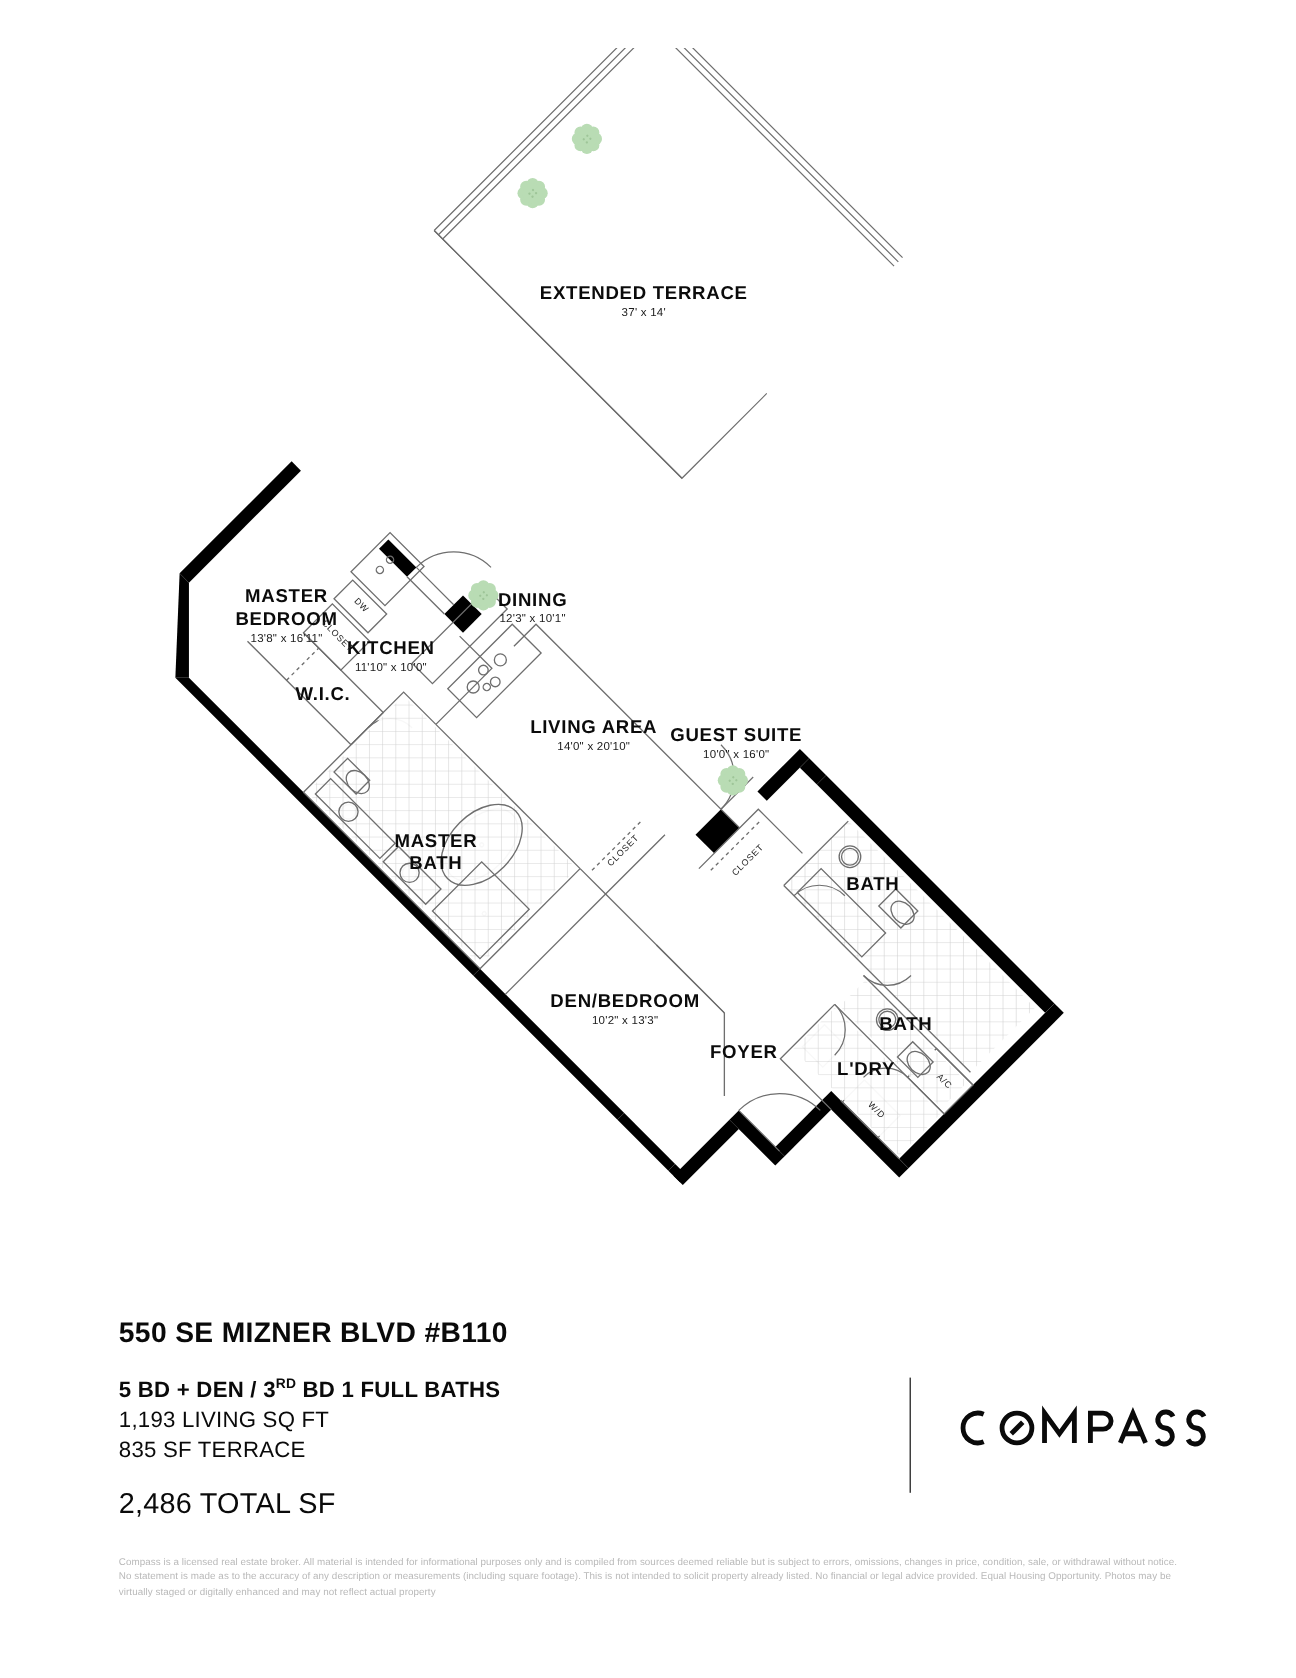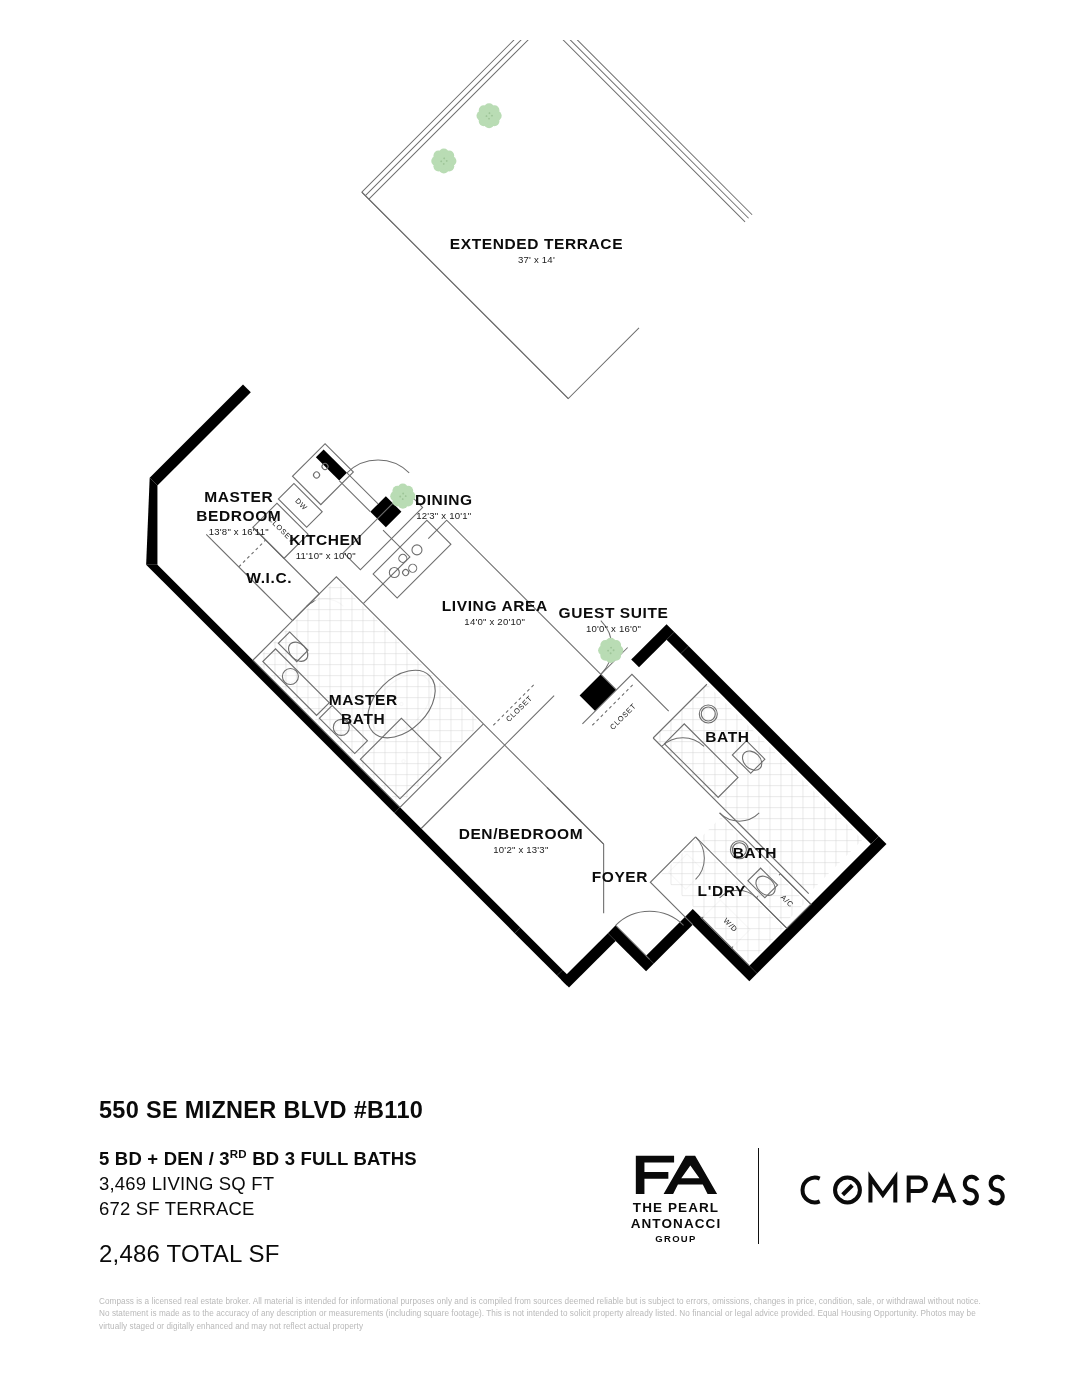--- a/index.html
+++ b/index.html
@@ -336,40 +336,29 @@
 
     </g>
   </svg>
   </div>
 
   <div id="footer">
 
     <div class="addr">550 SE MIZNER BLVD #B110</div>
 
     <div class="specs">
-      <div class="spec-line"><span>5 BD + DEN / 3</span><sup>RD</sup><span> BD   3 FULL BATHS</span></div>
-      <div class="spec-line reg">3,469 LIVING SQ FT</div>
-      <div class="spec-line reg">672 SF TERRACE</div>
+      <div class="spec-line"><span>5 BD + DEN / 3</span><sup>RD</sup><span> BD   1 FULL BATHS</span></div>
+      <div class="spec-line reg">1,193 LIVING SQ FT</div>
+      <div class="spec-line reg">835 SF TERRACE</div>
     </div>
 
     <div class="total">2,486 TOTAL SF</div>
 
     <div id="logos">
 
-      <div id="fa-logo">
-        <svg id="fa-mark" viewBox="0 0 120 46">
-
-          <path d="M18,4 L58,4 L58,11 L27,11 L27,21 L52,21 L52,28 L27,28 L27,44 L18,44 Z" fill="#0a0a0a"></path>
-
-          <path d="M70,4 L80,4 L103,44 L93,44 L88,34 L62,34 L57,44 L47,44 Z M75,14 L65.5,27.5 L84.5,27.5 Z" fill="#0a0a0a"></path>
-        </svg>
-        <div class="fa-t1">THE PEARL</div>
-        <div class="fa-t2">ANTONACCI</div>
-        <div class="fa-t3">GROUP</div>
-      </div>
 
       <div id="logo-divider"></div>
 
       <svg id="compass-logo" viewBox="0 0 230 50">
         <g fill="none" stroke="#0a0a0a" stroke-width="4.2">
 
           <path d="M29,13 A13,13 0 1 0 29,37" stroke-linecap="butt"></path>
 
           <circle cx="58" cy="25" r="13"></circle>
           <line x1="53" y1="30" x2="63" y2="20"></line>

